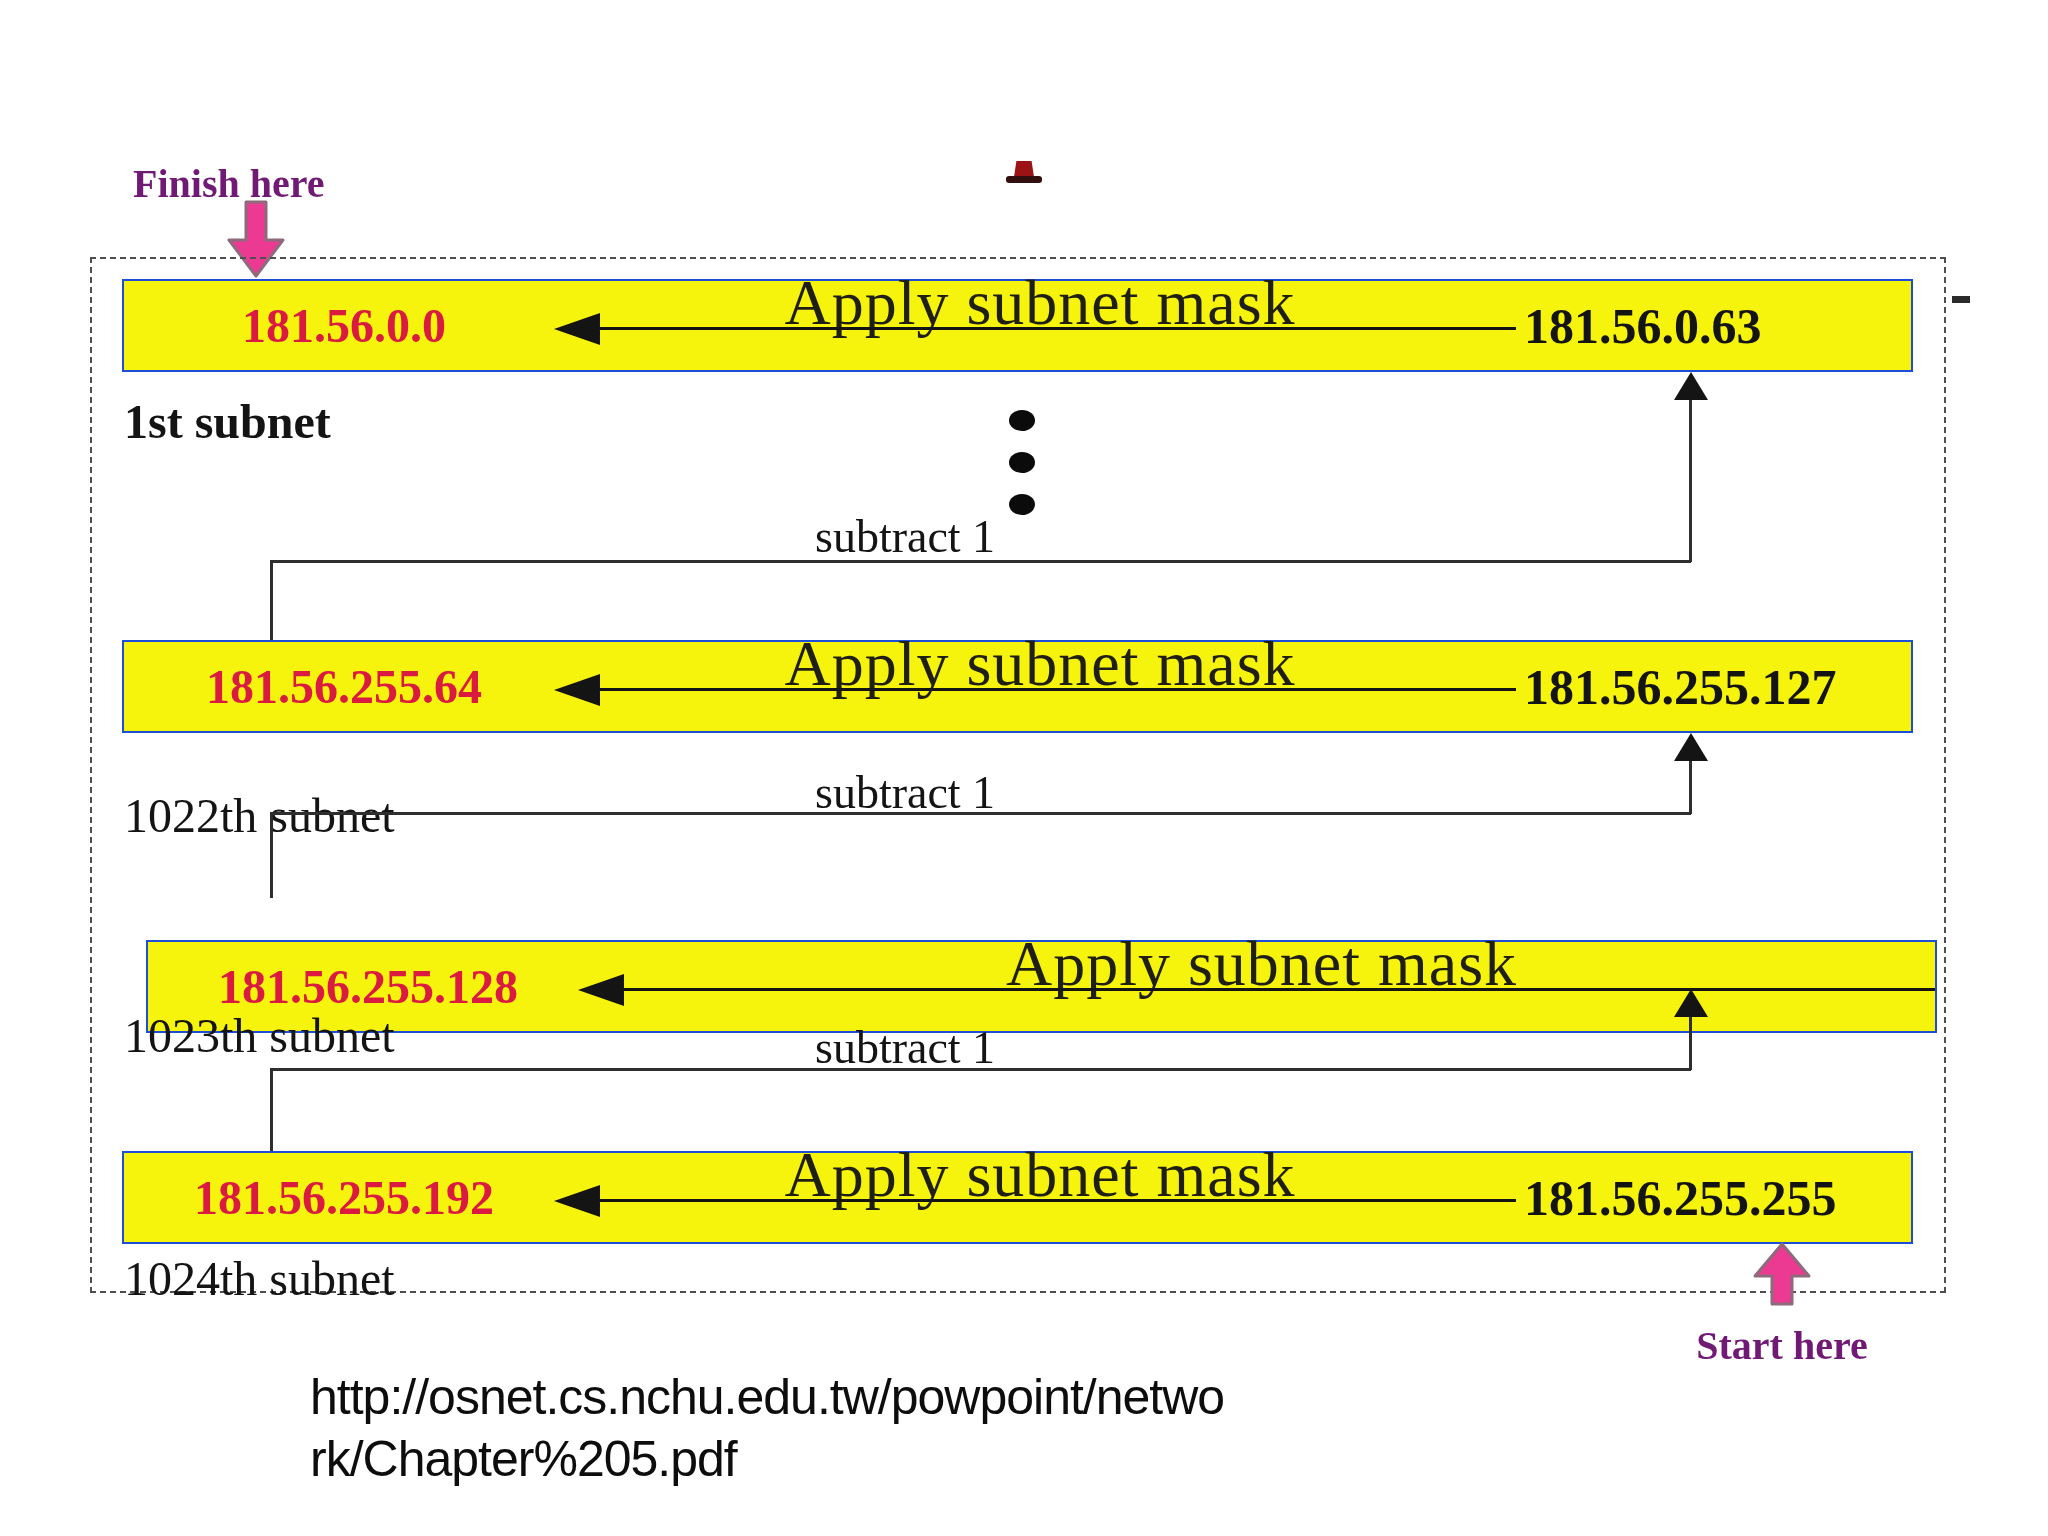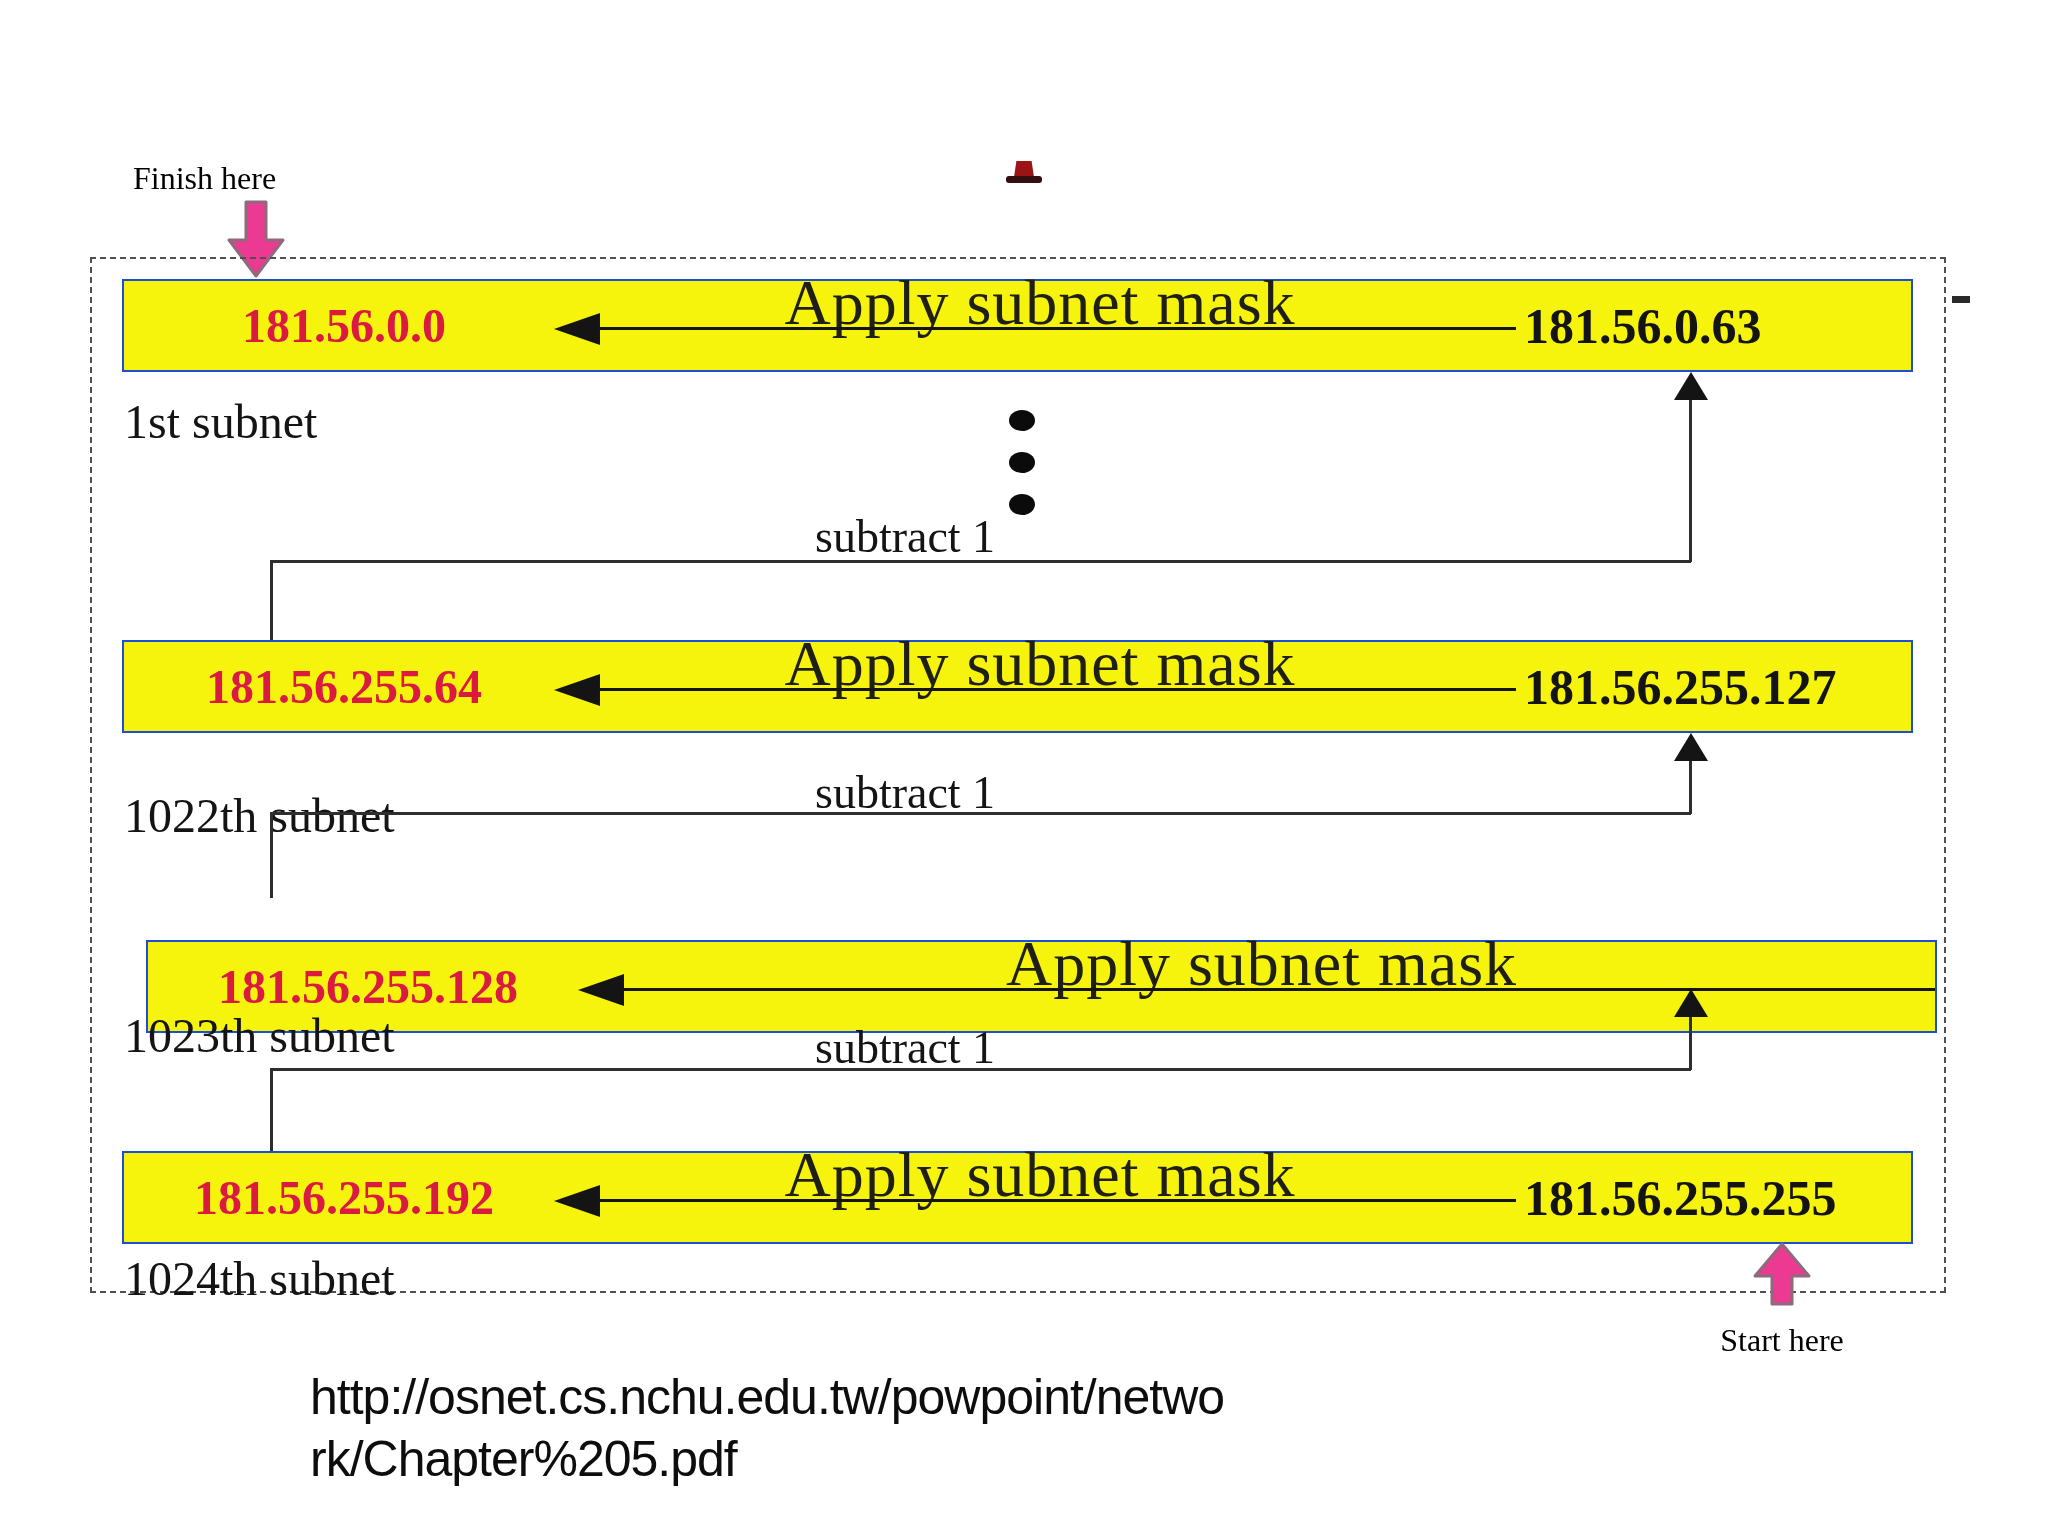--- a/index.html
+++ b/index.html
@@ -23,39 +23,39 @@
   .bar .mid{flex:1 1 auto;position:relative;align-self:stretch;}
   .bar .mid .action{position:absolute;left:0;right:0;top:-2px;text-align:center;
     font-size:64px;line-height:48px;letter-spacing:1px;color:#201f15;white-space:nowrap;}
   .bar .mid .shaft{position:absolute;left:30px;right:0;top:46px;height:3px;background:#141414;}
   .bar .mid .head{position:absolute;left:-10px;top:32px;width:0;height:0;
     border-top:16px solid transparent;border-bottom:16px solid transparent;border-right:46px solid #141414;}
   .bar .bcast{flex:0 0 395px;text-align:left;padding-left:8px;font-weight:bold;font-size:50px;color:#141414;box-sizing:border-box;}
   .b1{top:279px;} .b2{top:640px;} .b3{top:940px;margin-left:24px;} .b4{top:1151px;}
   
   .rowlabel{position:absolute;left:124px;font-size:48px;color:#141414;white-space:nowrap;}
-  .rl1{top:394px;} .rl2{top:788px;} .rl3{top:1008px;} .rl4{top:1251px;}
+  .rl1{top:394px;font-weight:bold;} .rl2{top:788px;} .rl3{top:1008px;} .rl4{top:1251px;}
   
   .subtract{position:absolute;left:815px;width:400px;text-align:left;font-size:46px;color:#141414;}
   .s1{top:510px;} .s2{top:766px;} .s3{top:1021px;}
   
   .dot{position:absolute;left:1009px;width:26px;height:21px;border-radius:50%;background:#0b0b0b;}
   .d1{top:410px;} .d2{top:452px;} .d3{top:494px;}
   
   .hline{position:absolute;left:270px;width:1421px;height:3px;background:#2e2e2e;}
   .h1{top:560px;} .h2{top:812px;} .h3{top:1068px;}
   .vdown{position:absolute;left:270px;width:3px;background:#2e2e2e;}
   .vd1{top:560px;height:82px;} .vd2{top:812px;height:86px;} .vd3{top:1068px;height:85px;}
   .vup{position:absolute;left:1689px;width:3px;background:#2e2e2e;}
   .vu1{top:396px;height:166px;} .vu2{top:757px;height:57px;} .vu3{top:1013px;height:57px;}
   .tri-up{position:absolute;left:1674px;width:0;height:0;
     border-left:17px solid transparent;border-right:17px solid transparent;border-bottom:28px solid #141414;}
   .t1{top:372px;} .t2{top:733px;} .t3{top:989px;}
   
-  .pink-label{position:absolute;font-weight:normal;font-size:32px;color:#000000;white-space:nowrap;}
+  .pink-label{position:absolute;font-weight:bold;font-size:40px;color:#701a75;white-space:nowrap;}
   .finish-label{left:133px;top:160px;}
   .start-label{left:1632px;top:1322px;width:300px;text-align:center;}
   .pink-arrow{position:absolute;}
   .finish-arrow{left:226px;top:200px;}
   .start-arrow{left:1752px;top:1242px;}
   
   .url{position:absolute;left:310px;top:1366px;
     font-family:"Liberation Sans","DejaVu Sans",sans-serif;
     font-size:50px;line-height:62px;letter-spacing:-1px;color:#0d0d0d;}
 </style>

